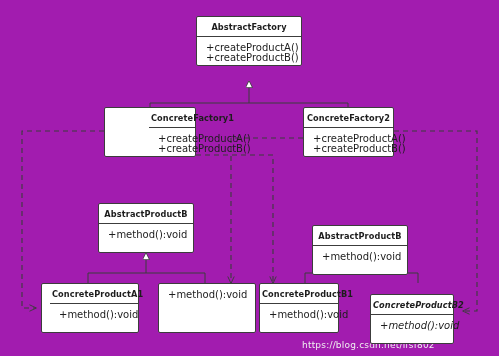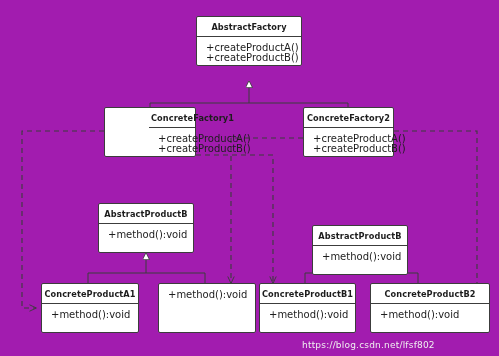--- a/index.html
+++ b/index.html
@@ -144,41 +144,41 @@
     </div>
   </div>
 
   <div class="uml-class" style="left:312px; top:203px; width:96px; height:50px;margin-top:22px;">
     <div class="uml-name">AbstractProductB</div>
     <div class="uml-ops">
       <div class="uml-op">+method():void</div>
     </div>
   </div>
 
-  <div class="uml-class" style="left:41px; top:283px; width:98px; height:50px;">
+  <div class="uml-class" style="left:41px; top:283px; width:98px; height:50px;padding-left:8px;">
     <div class="uml-name">ConcreteProductA1</div>
     <div class="uml-ops">
       <div class="uml-op">+method():void</div>
     </div>
   </div>
 
   <div class="uml-class" style="left:158px; top:283px; width:98px; height:50px;">
     <div class="uml-ops">
       <div class="uml-op">+method():void</div>
     </div>
   </div>
 
-  <div class="uml-class" style="left:259px; top:283px; width:97px; height:50px;">
+  <div class="uml-class" style="left:259px; top:283px; width:80px; height:50px;">
     <div class="uml-name">ConcreteProductB1</div>
     <div class="uml-ops">
       <div class="uml-op">+method():void</div>
     </div>
   </div>
 
-  <div class="uml-class" style="left:370px; top:283px; width:120px; height:50px;">
+  <div class="uml-class" style="left:370px; top:294px; width:84px; height:50px;font-style:italic;">
     <div class="uml-name">ConcreteProductB2</div>
     <div class="uml-ops">
       <div class="uml-op">+method():void</div>
     </div>
   </div>
 
   <div class="watermark">https://blog.csdn.net/lfsf802</div>
 
 </div>
 

